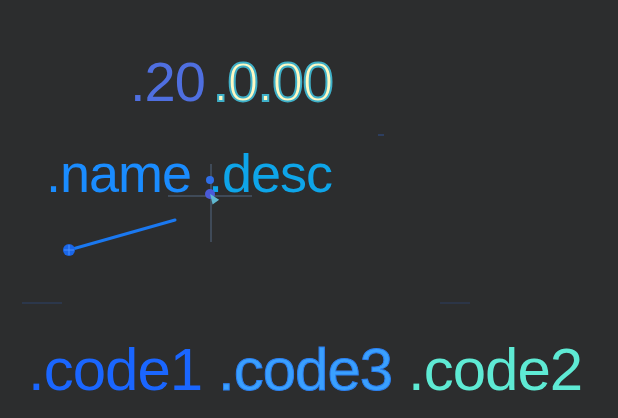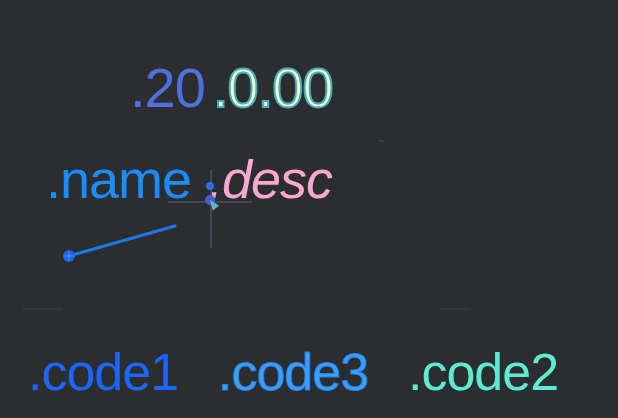--- a/index.html
+++ b/index.html
@@ -9,39 +9,39 @@
     }
     body {
       width: 618px;
       height: 418px;
       position: relative;
       overflow: hidden;
       font-family: "Liberation Sans", sans-serif;
     }
     .canvas {
       position: absolute;
-      left: 0; top: 8px;
+      left: 0; top: 2px;
       width: 618px; height: 350px;
       background: #2c2d2e;
     }
     .token {
       position: absolute;
       white-space: nowrap;
       line-height: 1;
       letter-spacing: -1px;
       cursor: pointer;
     }
     .row-top .token { font-size: 56px; }
     .row-mid .token { font-size: 54px; margin-top: 32px; }
-    .row-bot .token { font-size: 52px; }
+    .row-bot .token { font-size: 60px; }
 
     #t-20 { left: 130px; top: 52px; color: #4f6fe0; }
     #t-000 { left: 213px; top: 52px; color: #fef9c3; -webkit-text-stroke: 2px #3fb0c8; }
     #t-name { left: 46px; top: 112px; color: #1a8cff; }
-    #t-desc { left: 208px; top: 112px; color: #f9a8d4; font-style: italic; }
+    #t-desc { left: 208px; top: 112px; color: #0ea5e9; }
 
     #t-code1 { left: 28px; top: 338px; color: #1a66ff; }
     #t-code3 { left: 218px; top: 338px; color: #3aa0ff; text-align: center; -webkit-text-stroke: 1px #2b7ff0; }
     #t-code2 { left: 408px; top: 338px; color: #5eead4; }
 
     .crosshair-h {
       position: absolute;
       left: 168px; top: 193px;
       width: 84px; height: 2px;
       background: #3f4a58;

